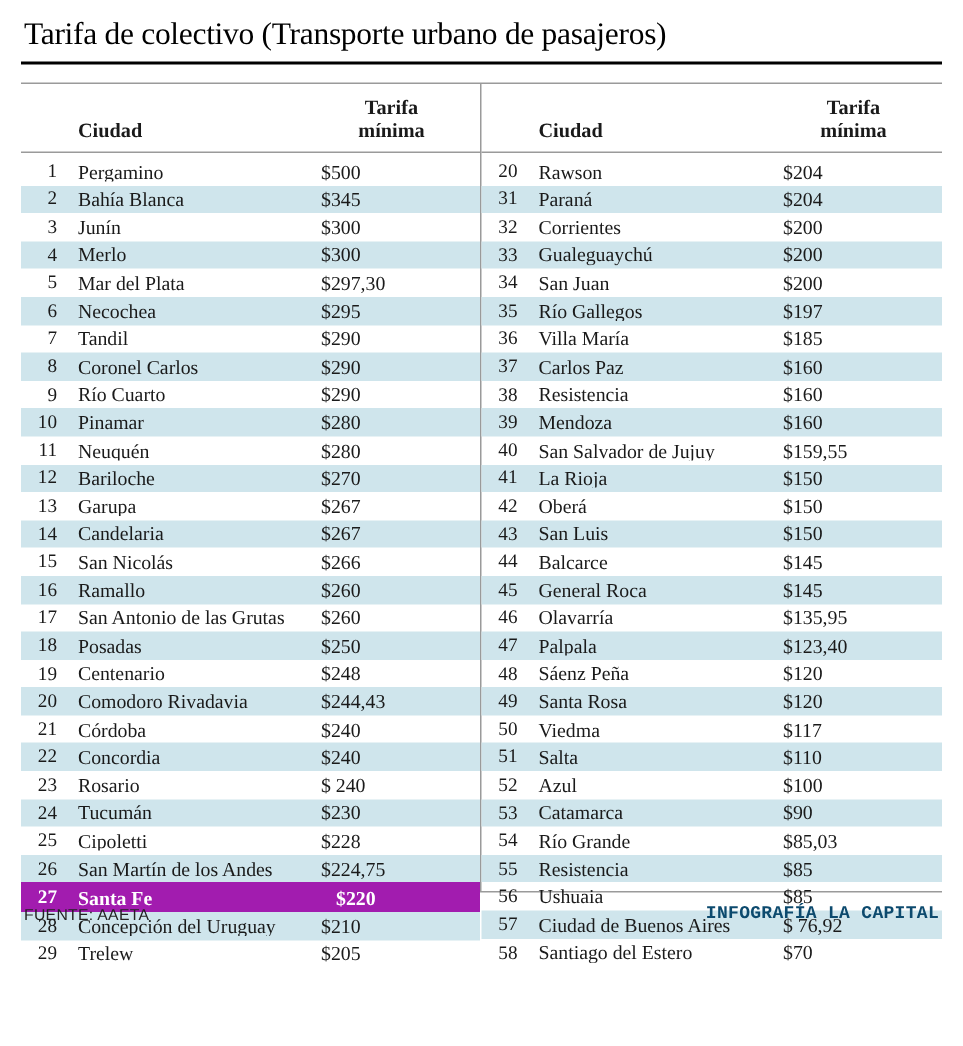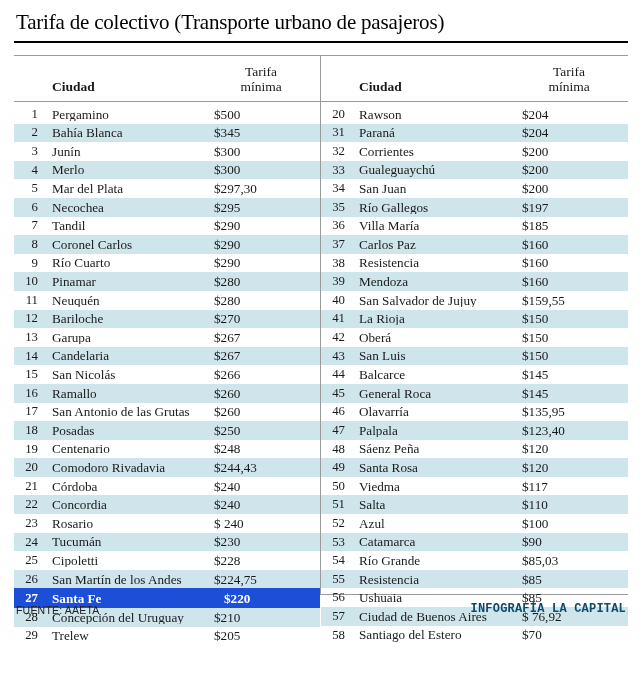--- a/index.html
+++ b/index.html
@@ -70,40 +70,40 @@
     width: 32px;
   }
   .hdr .h-city {
     flex: 1 1 auto;
     font-weight: bold;
     font-size: 13.5px;
     padding-left: 6px;
   }
   .hdr .h-fare {
     width: 118px;
-    font-weight: normal;
+    font-weight: bold;
     font-size: 13.5px;
     text-align: center;
     line-height: 1.15;
   }
   .rows {
     padding-top: 3px;
   }
   .row {
     display: flex;
     align-items: center;
     height: 18.6px;
     font-size: 13.2px;
     line-height: 1;
   }
   .row.alt {
     background: #cfe5ec;
   }
   .row.hl {
-    background: #1d4ed8;
+    background: #a21caf;
     color: #ffffff;
     font-weight: bold;
     height: 19.5px;
   }
   .rank {
     width: 32px;
     text-align: right;
     padding-right: 8px;
     box-sizing: border-box;
     font-size: 12.8px;

